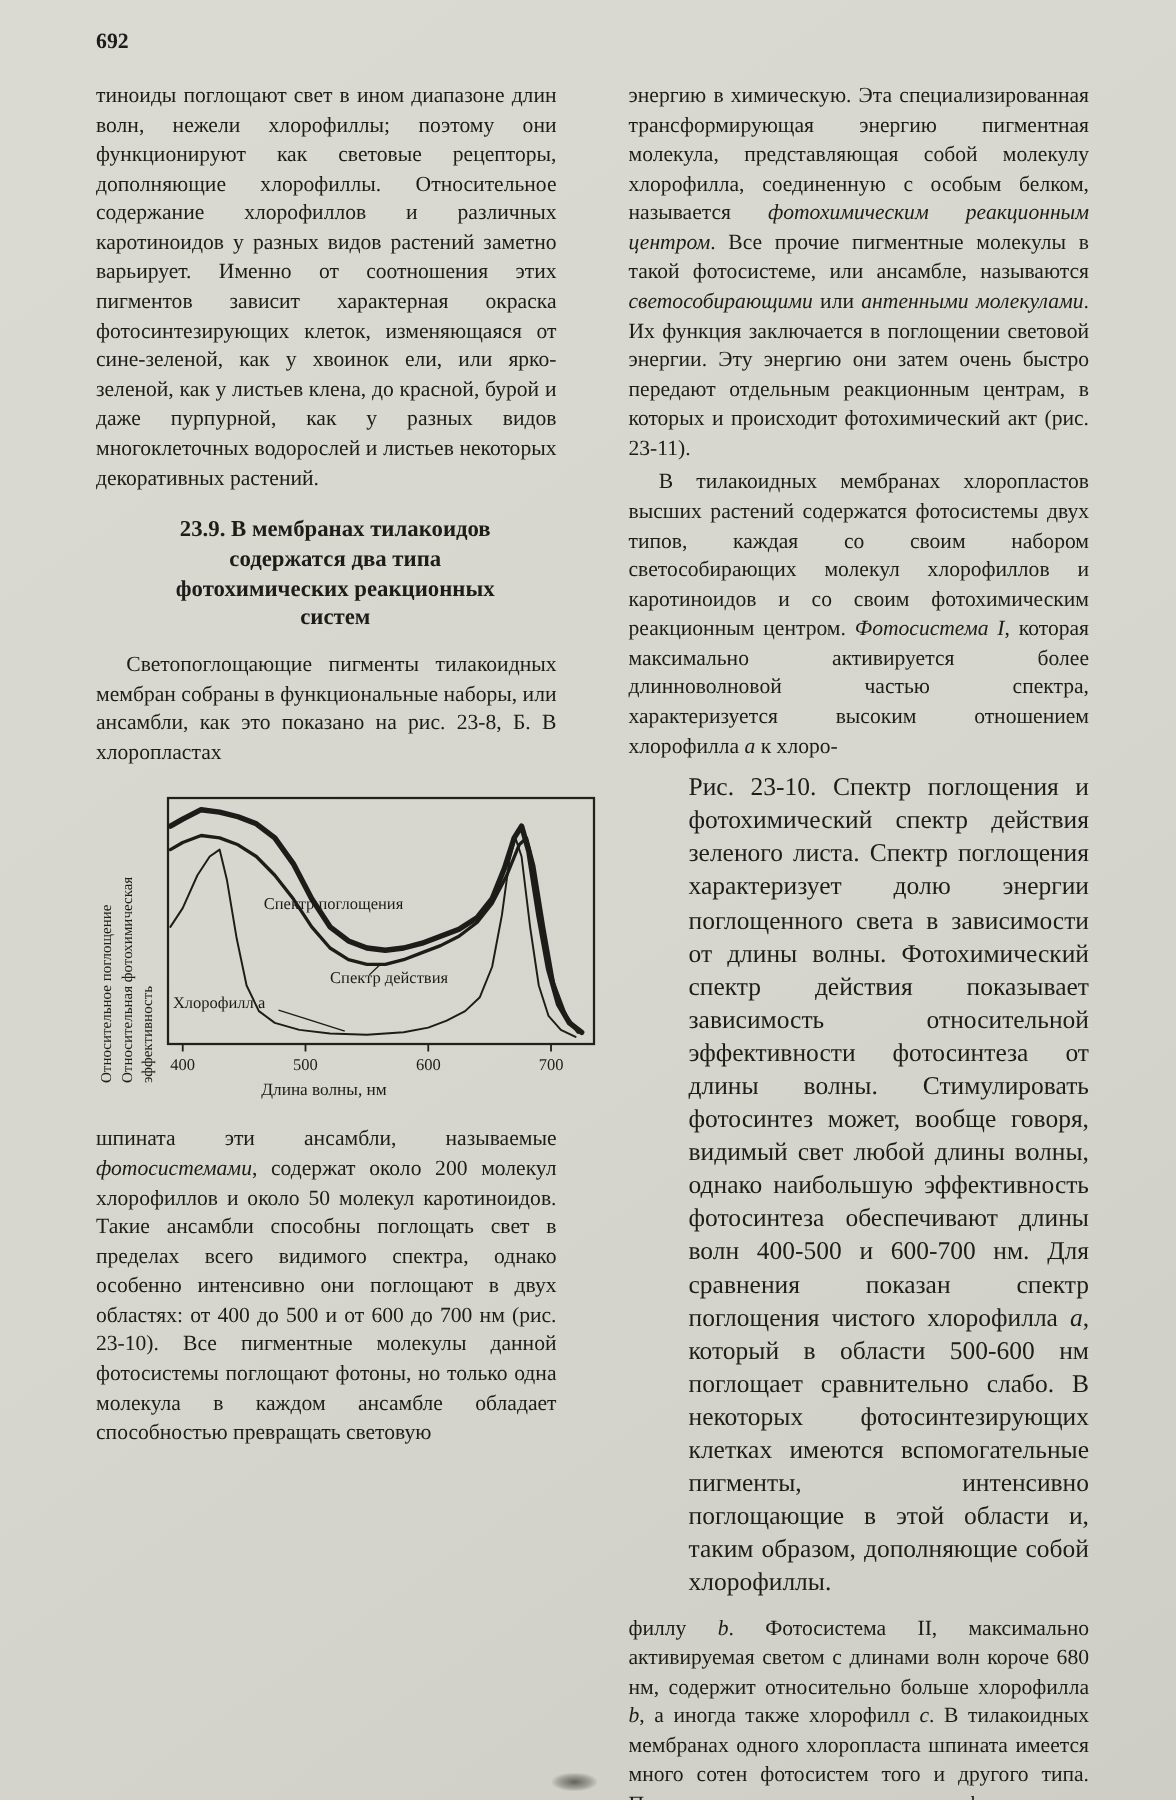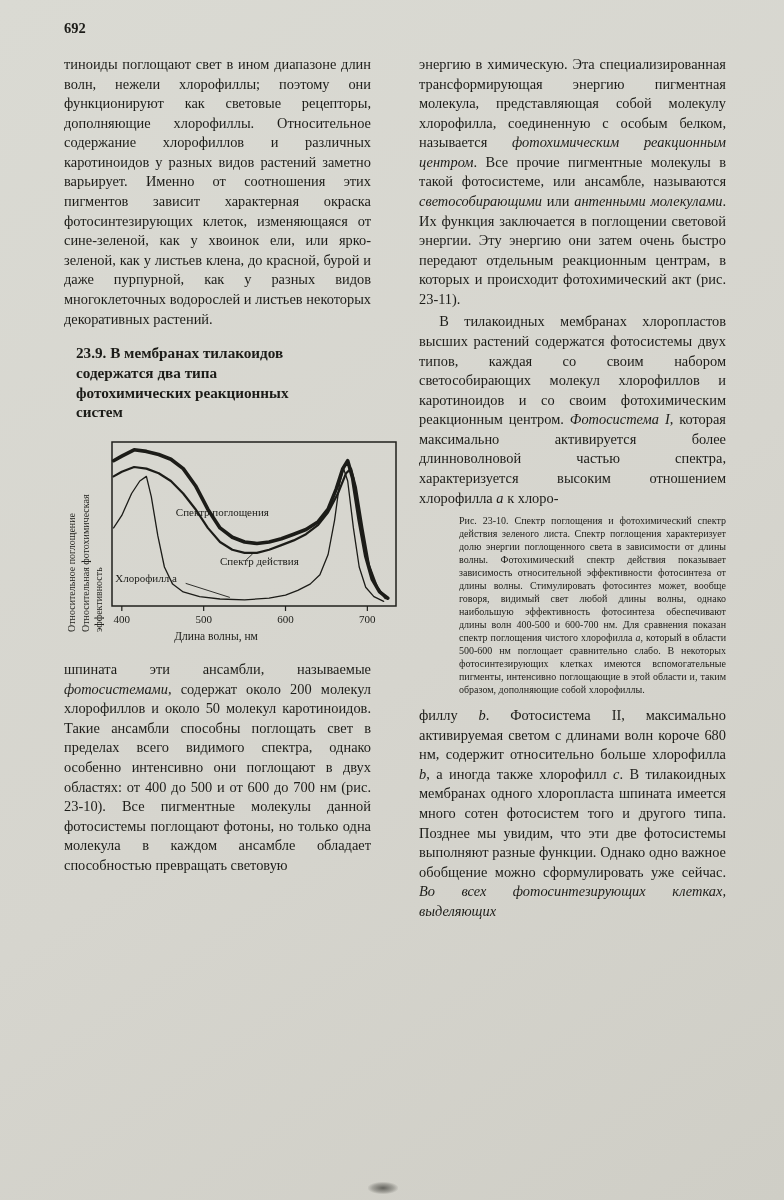--- a/index.html
+++ b/index.html
@@ -23,24 +23,24 @@
   .running{flex:1;text-align:center;letter-spacing:.4px;}
   .cols{display:grid;grid-template-columns:1fr 1fr;column-gap:24px;gap:48px;}
   .col{min-width:0;}
   p.body{
     font-size:14.4px;line-height:1.36;
     text-align:justify;margin:0 0 0.2em 0;
   }
   p.indent{text-indent:1.4em;}
   h2.sect{
     font-size:15.2px;line-height:1.3;font-weight:bold;
-    margin:14px 0 12px 12px;white-space:pre-line;
+    margin:14px 0 12px 12px;white-space:pre-line;text-align:center;
   }
   .caption{
-    font-size:10px;line-height:1.3;
+    font-size:17px;line-height:1.3;
     text-align:justify;
     margin:6px 0 10px 40px;
   }
   figure.fig{
     margin:14px 0 12px 0;padding:0;
     display:flex;align-items:flex-start;gap:2px;
   }
   .ylab{
     writing-mode:vertical-rl;transform:rotate(180deg);
     height:196px;font-size:10px;line-height:1.3;
@@ -67,20 +67,21 @@
   </header>
 
   <div class="cols">
 
     <div class="col">
       <p class="body"><span>тиноиды поглощают свет в ином диапазоне длин волн, нежели хлорофиллы; поэтому они функционируют как световые рецепторы, дополняющие хлорофиллы. Относительное содержание хлорофиллов и различных каротиноидов у разных видов растений заметно варьирует. Именно от соотношения этих пигментов зависит характерная окраска фотосинтезирующих клеток, изменяющаяся от сине-зеленой, как у хвоинок ели, или ярко-зеленой, как у листьев клена, до красной, бурой и даже пурпурной, как у разных видов многоклеточных водорослей и листьев некоторых декоративных растений.</span></p>
       <h2 class="sect">23.9. В мембранах тилакоидов
 содержатся два типа
 фотохимических реакционных
 систем</h2>
+      <p class="body indent"><span>Светопоглощающие пигменты тилакоидных мембран собраны в функциональные наборы, или ансамбли, как это показано на рис. 23-8, Б. В хлоропластах</span></p>
 
       <figure class="fig">
         <div class="ylab">
           <div>Относительное поглощение</div>
           <div>Относительная фотохимическая эффективность</div>
         </div>
         <svg id="spectra-svg" class="spectra" width="292" height="212" viewBox="0 0 292 212" xmlns="http://www.w3.org/2000/svg">
             <rect x="4" y="6" width="284" height="164" fill="none" stroke="#20201c" stroke-width="1.5"></rect>
             <line x1="13.821325648414986" y1="170" x2="13.821325648414986" y2="175" stroke="#20201c" stroke-width="1.2"></line>
             <text x="13.821325648414986" y="187" text-anchor="middle">400</text>

